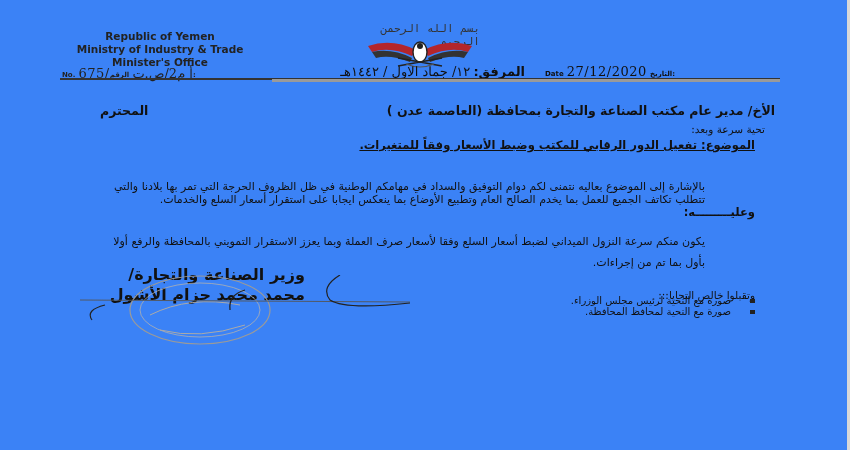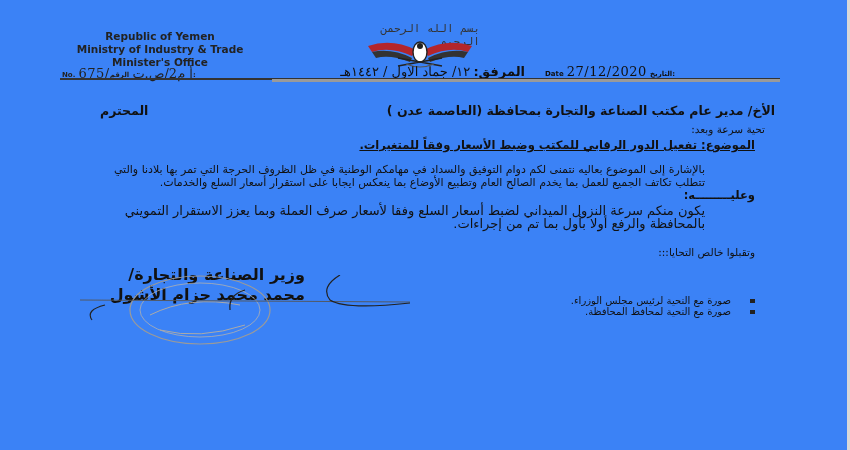--- a/index.html
+++ b/index.html
@@ -32,23 +32,23 @@
     .date-greg .lbl { font-size: 7px; font-weight: bold; }
 
     .header-rule { position: absolute; left: 60px; top: 78px; width: 720px; height: 2px; background: #333; }
     .header-rule-shade { position: absolute; left: 272px; top: 79px; width: 508px; height: 3px; background: #9a9a9a; }
 
     
     .body { position: absolute; left: 100px; top: 104px; width: 675px; direction: rtl; text-align: right; font-size: 11.5px; line-height: 13px; }
     .addressee { font-weight: bold; font-size: 12.5px; display: flex; justify-content: space-between; margin-right: 0; }
     .greeting { font-family: "DejaVu Serif", serif; font-size: 10.5px; margin: 6px 0 0 0; padding-right: 10px; }
     .subject { font-weight: bold; font-size: 11.5px; text-decoration: underline; margin-top: 3px; padding-right: 20px; }
-    .para { margin-top: 12px; padding-right: 70px; font-size: 11px; line-height: 12.5px; }
+    .para { margin-top: 29px; padding-right: 70px; font-size: 11px; line-height: 12.5px; }
     .alayh { font-weight: bold; padding-right: 20px; }
-    .para2 { margin-top: 2px; padding-right: 70px; font-size: 13px; line-height: 13px; }
+    .para2 { margin-top: 12px; padding-right: 70px; font-size: 11px; line-height: 21px; }
     .closing { font-family: "DejaVu Serif", serif; font-size: 10.5px; margin-top: 16px; padding-right: 20px; }
 
     .signature { position: absolute; left: 90px; top: 265px; width: 215px; direction: rtl; text-align: right; font-weight: bold; font-size: 16px; line-height: 20px; }
     .sig-svg { position: absolute; left: 80px; top: 275px; width: 350px; height: 80px; }
 
     .cc-list { position: absolute; left: 445px; top: 295px; width: 310px; direction: rtl; text-align: right; font-size: 10px; line-height: 11px; margin: 0; padding: 0; list-style: none; }
     .cc-list li { position: relative; padding-right: 24px; }
     .cc-list li::before { content: ""; position: absolute; right: 0; top: 4px; width: 5px; height: 4px; background: #222; }
   </style>
 </head>

